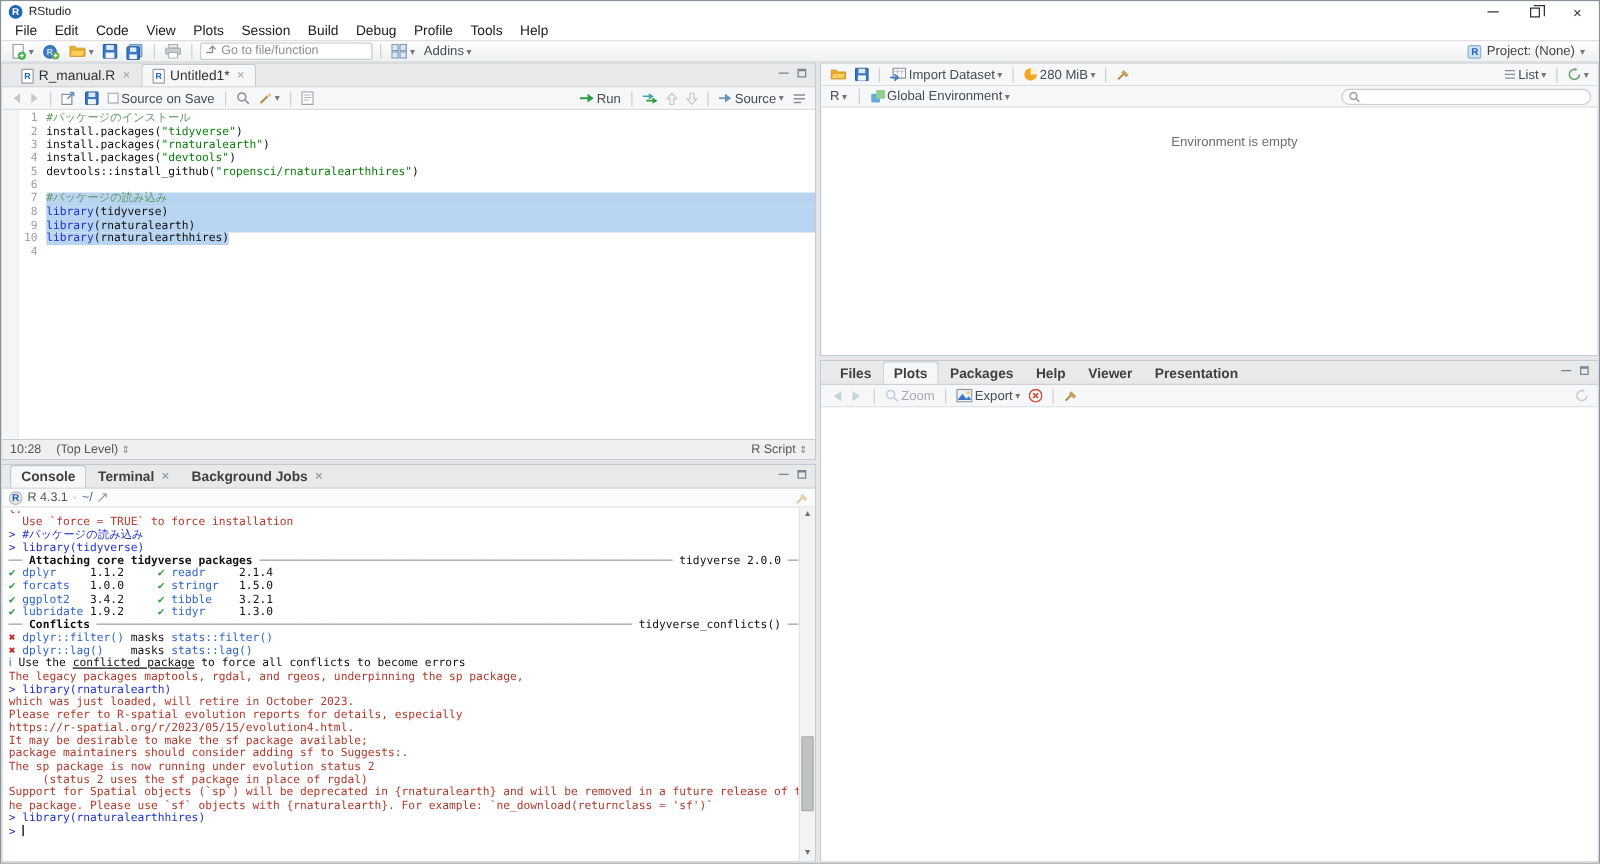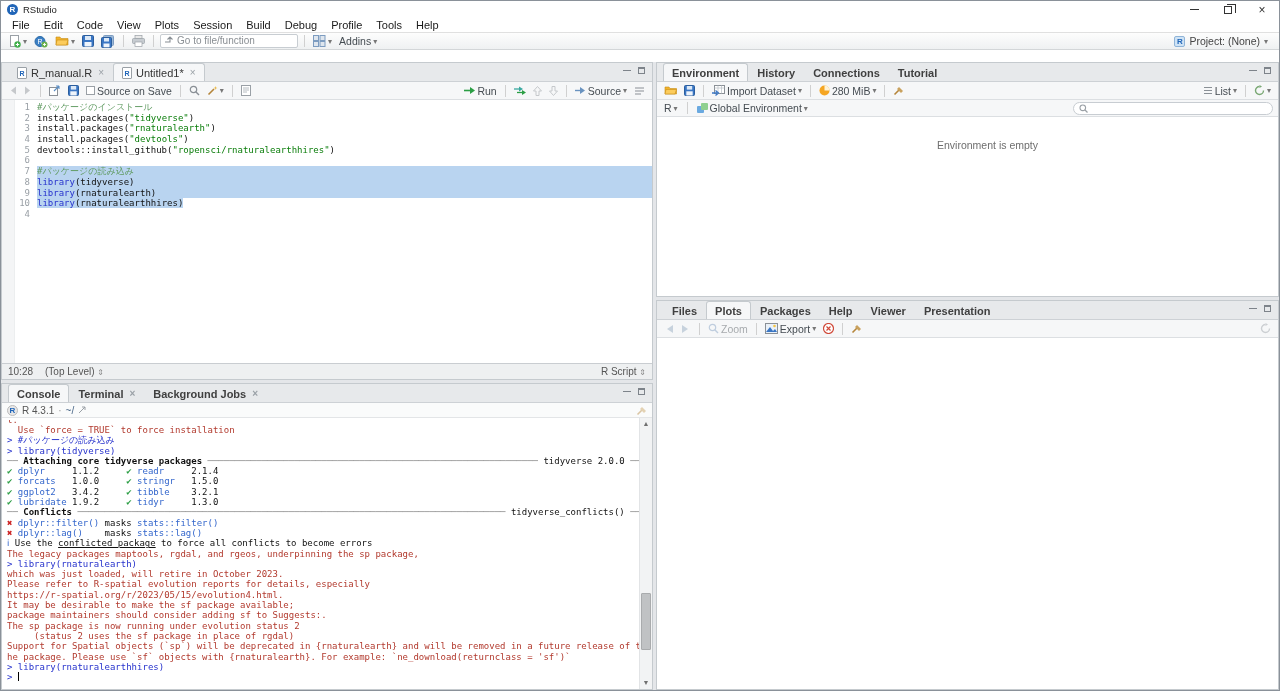--- a/index.html
+++ b/index.html
@@ -27,21 +27,21 @@
   .tb-btn { display:flex; align-items:center; gap:2px; padding:0 2px; height:16px; }
   .dd { font-size:8px; color:#777; }
   .goto-box { display:flex; align-items:flex-start; background:#fff; border:1px solid #c8cdd2; border-radius:2px; height:14px; width:138px; padding:0 3px; gap:3px; }
   .goto-box input { border:none; outline:none; font-size:10px; width:110px; color:#444; font-family:"Liberation Sans",sans-serif; }
   .goto-box input::placeholder { color:#8a8f94; }
   .spacer { flex:1; }
   .project-btn { display:flex; align-items:center; gap:4px; font-size:10.5px; color:#444; padding-right:6px; }
   .proj-cube { width:11px; height:11px; background:#cfe3f5; border:1px solid #8fb4d8; border-radius:2px; color:#2065b8; font-size:8px; font-weight:bold; display:flex; align-items:center; justify-content:center; }
 
   
-  .workspace { position:absolute; top:49px; bottom:0; left:0; right:0; background:#e4e6e9; display:grid; grid-template-columns:652px 3px 1fr;margin-top:12px; }
+  .workspace { position:absolute; top:49px; bottom:0; left:0; right:0; background:#e4e6e9; display:grid; grid-template-columns:652px 3px 1fr; }
   .col { display:flex; flex-direction:column; min-width:0; }
   .vgap { background:#e4e6e9; }
   .hgap { height:3px; background:#e4e6e9; }
   .pane { background:#fff; border:1px solid #c5cace; display:flex; flex-direction:column; min-height:0; }
 
   
   .tabbar { height:19px; background:#e7e9eb; border-bottom:1px solid #cdd1d5; display:flex; align-items:flex-end; padding-left:6px; flex-shrink:0; }
   .tab { display:flex; align-items:center; gap:4px; height:18px; padding:0 8px; font-size:11px; color:#333; border:1px solid transparent; border-bottom:none; border-radius:3px 3px 0 0; background:transparent; }
   .tab.active { background:#f6f7f8; border-color:#c5cace; }
   .pane-tab { font-weight:bold; color:#404040; }
@@ -434,38 +434,20 @@
           </div>
         </div>
       </div>
     </div>
 
     <div class="vgap"></div>
 
     <div class="col">
 
       <div class="pane env-pane">
-        <div class="tabbar">
-          <span class="tab active pane-tab">
-              <span>Environment</span>
-            </span>
-          <span class="tab pane-tab">
-              <span>History</span>
-            </span>
-          <span class="tab pane-tab">
-              <span>Connections</span>
-            </span>
-          <span class="tab pane-tab">
-              <span>Tutorial</span>
-            </span>
-          <span class="mm-box">
-            <span class="mm-min"></span>
-            <span class="mm-max"></span>
-          </span>
-        </div>
         <div class="pane-toolbar">
           <span class="tb-btn">
               <svg width="13" height="11">
                 <path d="M1 2h4l1 1.5h6.5V9H1z" fill="#f2b32a" stroke="#c78f1a" stroke-width="0.6"></path>
                 <path d="M2 4.5h10.5L11 9H1z" fill="#fccc5c" stroke="#c78f1a" stroke-width="0.6"></path>
               </svg>
             </span>
           <span class="tb-btn">
               <svg width="11" height="11">
                 <rect x="0.5" y="0.5" width="10" height="10" rx="1" fill="#3a76c4" stroke="#2b5e9e"></rect>

